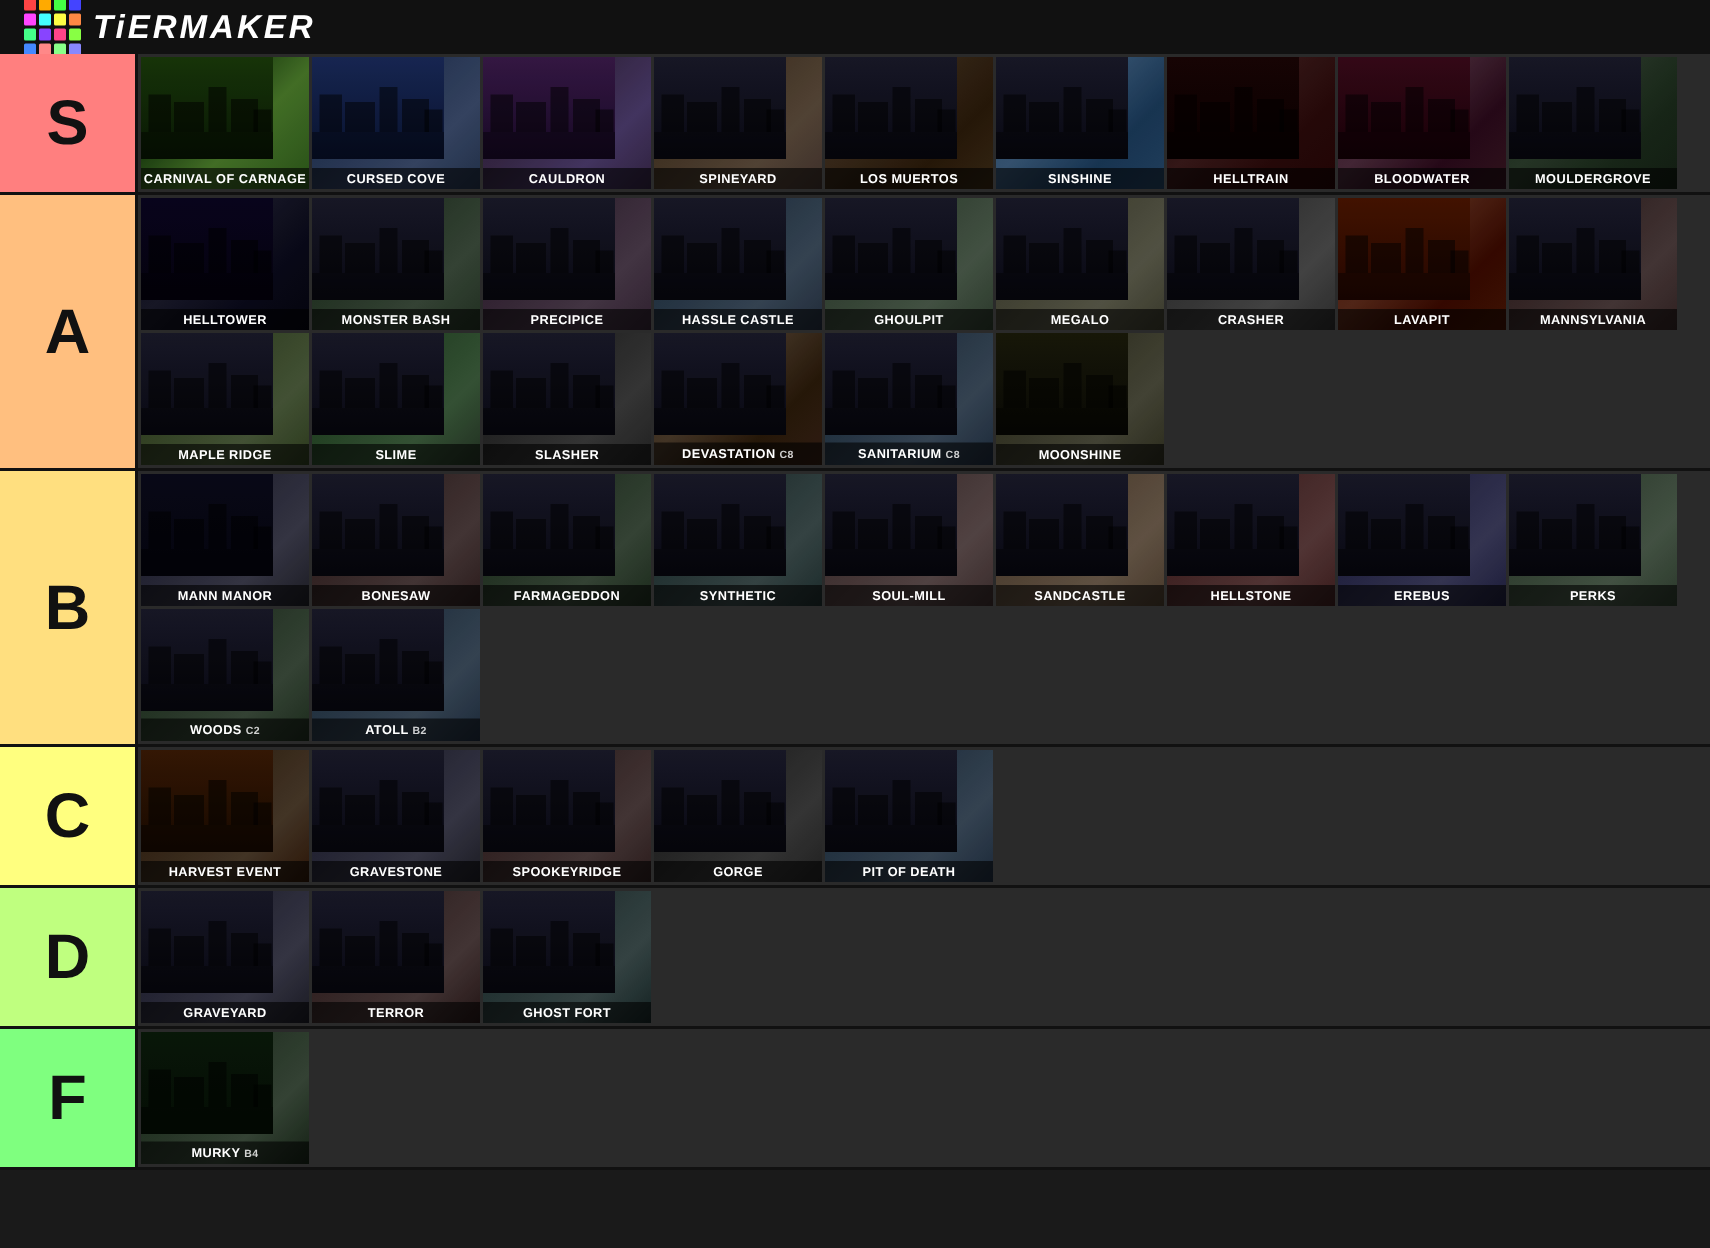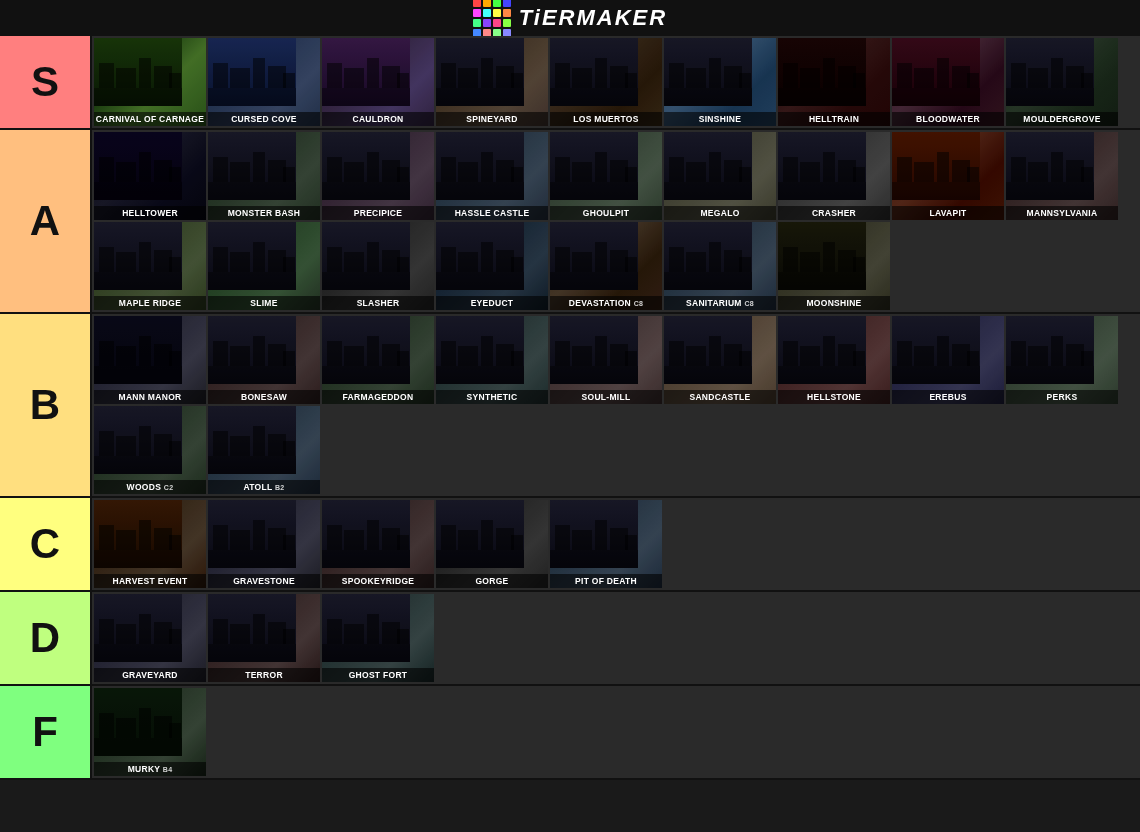--- a/index.html
+++ b/index.html
@@ -7,21 +7,21 @@
       background: #1a1a1a;
       font-family: Arial, sans-serif;
       width: 1140px;
       min-height: 832px;
       overflow: hidden;
     }
 
     .header {
       display: flex;
       align-items: center;
-      justify-content: center;
+      justify-content: flex-start;
       padding: 8px 16px;
       background: #111;
       height: 36px;
     }
 
     .tiermaker-logo {
       display: flex;
       align-items: center;
       gap: 8px;
     }
@@ -638,40 +638,20 @@
                 <rect x="5" y="25" width="15" height="25" fill="rgba(0,0,0,0.5)"></rect>
                 <rect x="22" y="30" width="20" height="20" fill="rgba(0,0,0,0.5)"></rect>
                 <rect x="45" y="20" width="12" height="30" fill="rgba(0,0,0,0.5)"></rect>
                 <rect x="60" y="28" width="18" height="22" fill="rgba(0,0,0,0.5)"></rect>
                 <rect x="75" y="35" width="12" height="15" fill="rgba(0,0,0,0.5)"></rect>
               </svg>
             </div>
             <div class="map-label">SLASHER</div>
           </div>
           <div class="map-card">
-            <div class="map-bg bg-eyeduct">
-              <svg width="88" height="68" style="position: absolute; top: 0px; left: 0px;">
-                <defs>
-                  <linearGradient id="sky-eyeduct" x1="0" y1="0" x2="0" y2="1">
-                    <stop offset="0%" stop-color="#1a1a2a"></stop>
-                    <stop offset="100%" stop-color="#0a0a15"></stop>
-                  </linearGradient>
-                </defs>
-                <rect width="88" height="68" fill="url(#sky-eyeduct)"></rect>
-                <rect x="0" y="50" width="88" height="18" fill="rgba(0,0,0,0.4)"></rect>
-                <rect x="5" y="25" width="15" height="25" fill="rgba(0,0,0,0.5)"></rect>
-                <rect x="22" y="30" width="20" height="20" fill="rgba(0,0,0,0.5)"></rect>
-                <rect x="45" y="20" width="12" height="30" fill="rgba(0,0,0,0.5)"></rect>
-                <rect x="60" y="28" width="18" height="22" fill="rgba(0,0,0,0.5)"></rect>
-                <rect x="75" y="35" width="12" height="15" fill="rgba(0,0,0,0.5)"></rect>
-              </svg>
-            </div>
-            <div class="map-label">EYEDUCT</div>
-          </div>
-          <div class="map-card">
             <div class="map-bg bg-devastation">
               <svg width="88" height="68" style="position: absolute; top: 0px; left: 0px;">
                 <defs>
                   <linearGradient id="sky-devastation" x1="0" y1="0" x2="0" y2="1">
                     <stop offset="0%" stop-color="#1a1a2a"></stop>
                     <stop offset="100%" stop-color="#0a0a15"></stop>
                   </linearGradient>
                 </defs>
                 <rect width="88" height="68" fill="url(#sky-devastation)"></rect>
                 <rect x="0" y="50" width="88" height="18" fill="rgba(0,0,0,0.4)"></rect>

